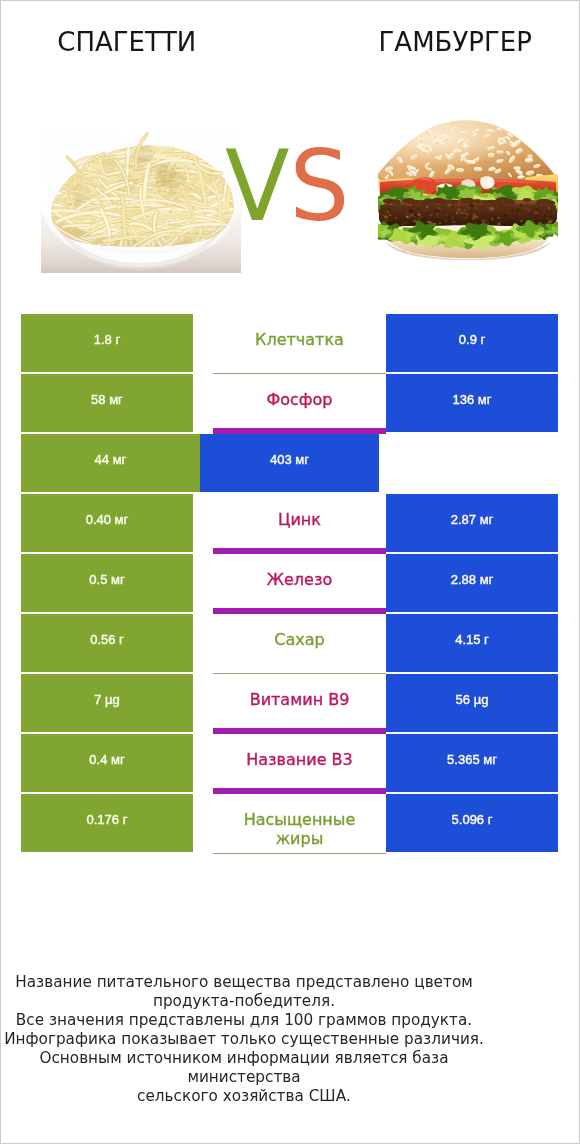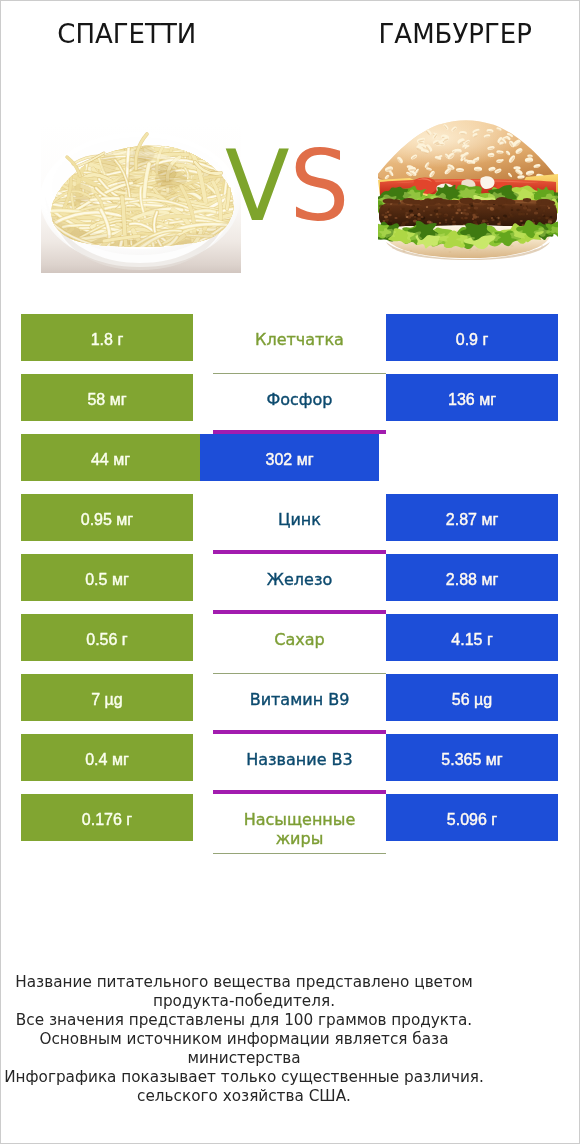--- a/index.html
+++ b/index.html
@@ -3,21 +3,21 @@
 <meta charset="utf-8">
 <title>Спагетти vs Гамбургер</title>
 <style>
   html,body{margin:0;padding:0;background:#ffffff;}
   body{width:580px;height:1144px;}
   #page{position:relative;width:580px;height:1144px;overflow:hidden;background:#fff;
         -webkit-font-smoothing:antialiased;filter:opacity(1);
         box-shadow:inset 0 0 0 1px #cccccc;}
 
   
-  .prod-title{position:absolute;top:19px;width:200px;
+  .prod-title{position:absolute;top:27px;width:200px;
               font-family:"DejaVu Sans",sans-serif;font-weight:400;
               font-size:26px;line-height:30px;color:#161616;text-align:center;white-space:nowrap;}
   #title-left{left:26.75px;}
   #title-right{left:355.2px;}
 
   
   #vs{position:absolute;left:224.5px;top:135.6px;transform:scaleX(.963);transform-origin:0 0;
       font-family:"DejaVu Sans",sans-serif;font-size:98px;line-height:100px;
       font-weight:400;white-space:nowrap;}
   #vs .v{color:#7ea42c;}
@@ -25,29 +25,29 @@
 
   
   #art-left{position:absolute;left:41px;top:123px;width:200px;height:150px;overflow:hidden;}
   #art-right{position:absolute;left:378px;top:118px;width:180px;height:142px;}
 
   
   #table{position:absolute;left:21px;top:314px;width:537px;}
   .row{display:flex;height:60px;}
   .cell{width:179px;box-sizing:border-box;text-align:center;
         font-family:"Liberation Sans",sans-serif;font-weight:700;}
-  .v-left,.v-right{height:47px;font-weight:400;font-size:16px;line-height:19.5px;
+  .v-left,.v-right{height:58px;font-weight:400;font-size:13px;line-height:19.5px;
         padding-top:15.6px;-webkit-text-stroke:0.42px;}
   .v-left{background:#81a531;color:#fbffee;}
   .v-right{background:#1d4ed8;color:#fffaf2;}
   .name{height:60px;background:#ffffff;font-family:"DejaVu Sans",sans-serif;
         font-weight:400;font-size:16px;line-height:19px;padding:16.4px 14px 0;margin-left:20px;
         -webkit-text-stroke:0.38px;}
   .name.green{color:#7d9e35;border-bottom:1px solid #96a578;}
-  .name.orange{color:#0c4a6e;border-bottom:4px solid #a21caf;}
+  .name.orange{color:#be185d;border-bottom:6px solid #a21caf;}
 
   
   #footer{position:absolute;left:0;top:972.6px;width:488px;text-align:center;
           font-family:"DejaVu Sans",sans-serif;font-size:15.25px;line-height:19px;
           color:#262626;}
 </style>
 </head>
 <body>
 
 <div id="page">
@@ -1537,24 +1537,24 @@
         <div class="cell name green">Клетчатка</div>
         <div class="cell v-right">0.9 г</div>
       </div>
       <div class="row">
         <div class="cell v-left">58 мг</div>
         <div class="cell name orange">Фосфор</div>
         <div class="cell v-right">136 мг</div>
       </div>
       <div class="row">
         <div class="cell v-left">44 мг</div>
-        <div class="cell v-right">302 мг</div>
+        <div class="cell v-right">403 мг</div>
       </div>
       <div class="row">
-        <div class="cell v-left">0.95 мг</div>
+        <div class="cell v-left">0.40 мг</div>
         <div class="cell name orange">Цинк</div>
         <div class="cell v-right">2.87 мг</div>
       </div>
       <div class="row">
         <div class="cell v-left">0.5 мг</div>
         <div class="cell name orange">Железо</div>
         <div class="cell v-right">2.88 мг</div>
       </div>
       <div class="row">
         <div class="cell v-left">0.56 г</div>
@@ -1575,17 +1575,17 @@
         <div class="cell v-left">0.176 г</div>
         <div class="cell name green">Насыщенные жиры</div>
         <div class="cell v-right">5.096 г</div>
       </div>
     </div>
 
   <div id="footer">
       <div>Название питательного вещества представлено цветом</div>
       <div>продукта-победителя.</div>
       <div>Все значения представлены для 100 граммов продукта.</div>
+      <div>Инфографика показывает только существенные различия.</div>
       <div>Основным источником информации является база министерства</div>
-      <div>Инфографика показывает только существенные различия.</div>
       <div>сельского хозяйства США.</div>
     </div>
 </div>
 
 </body></html>

